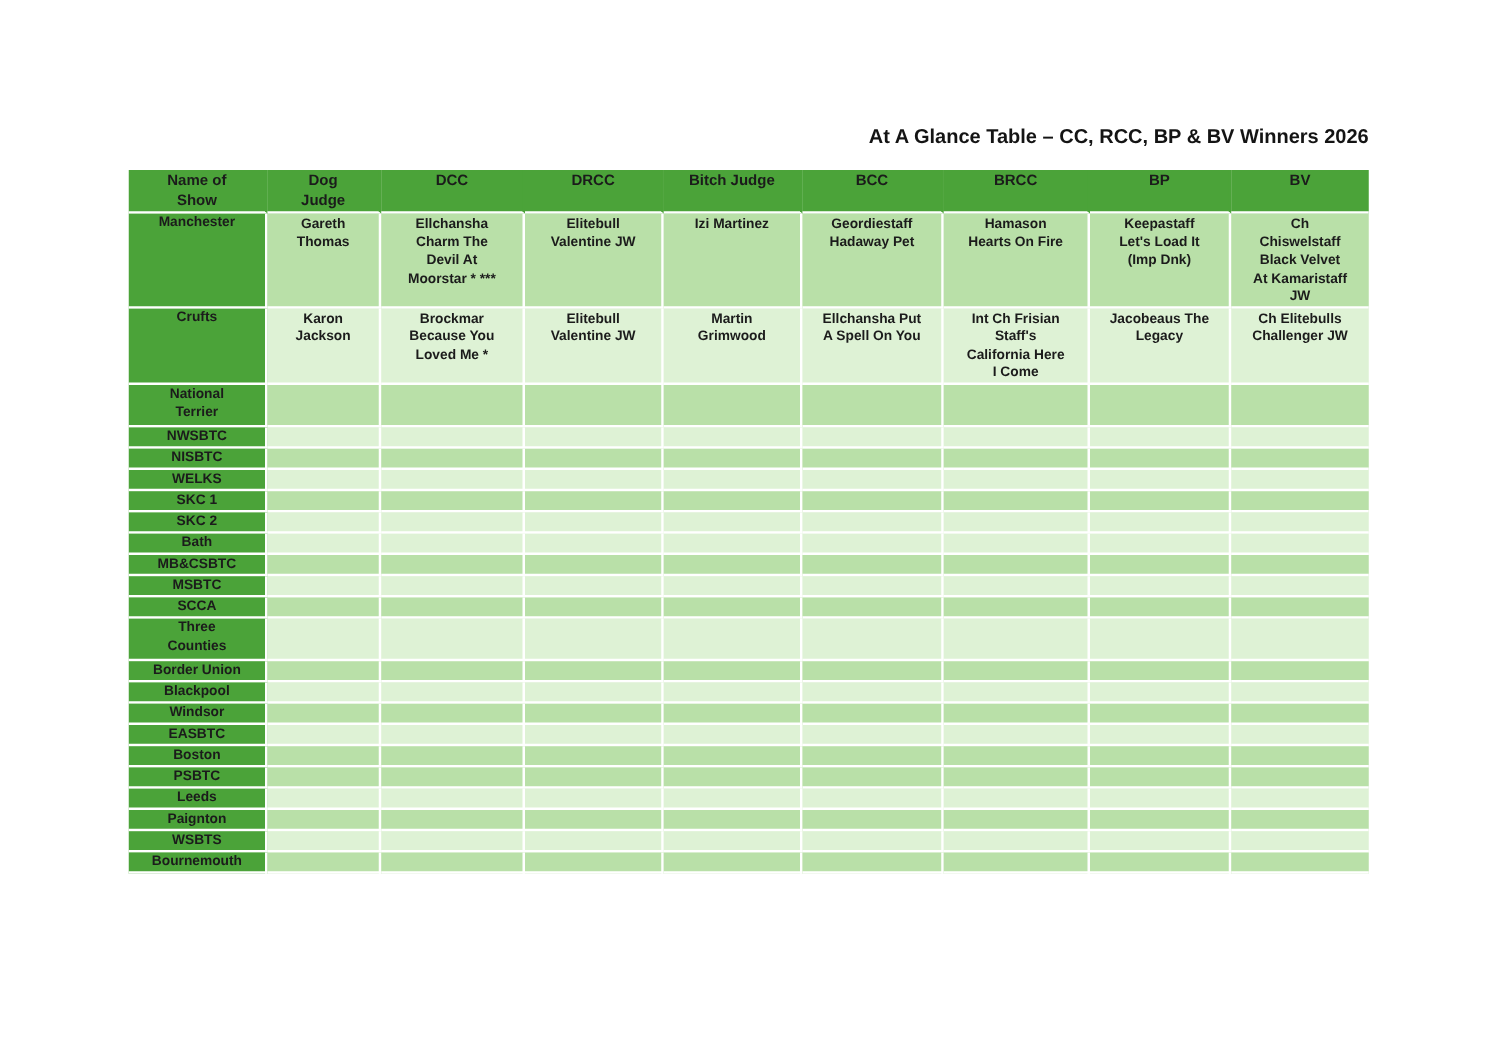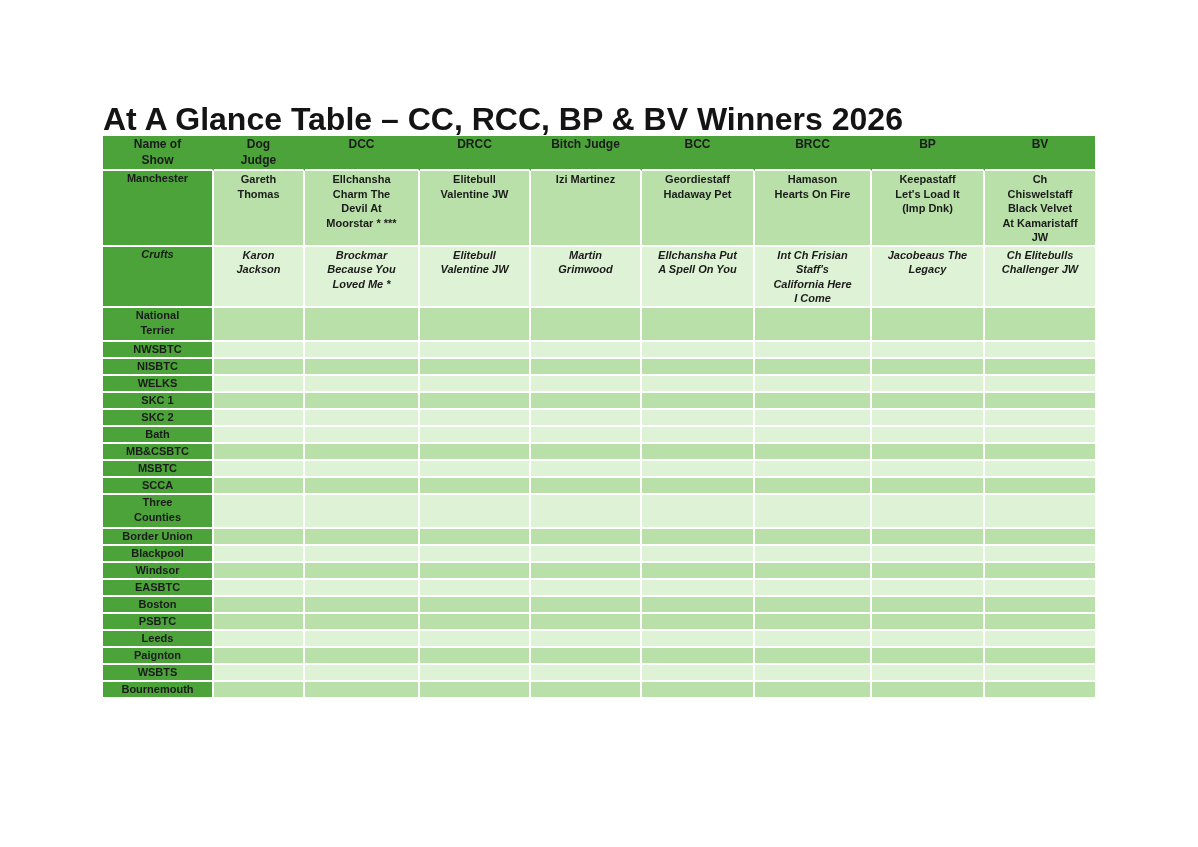--- a/index.html
+++ b/index.html
@@ -12,21 +12,21 @@
   }
   html,body{margin:0;padding:0;}
   body{
     width:1198px;height:847px;position:relative;overflow:hidden;
     background:var(--page);
     font-family:"Liberation Sans",sans-serif;
     color:var(--text);
   }
   .page-title{
     position:absolute;left:103px;top:101px;width:992px;margin:0;
-    text-align:left;font-size:32px;font-weight:700;color:#141414;
+    text-align:right;font-size:16px;font-weight:700;color:#141414;
     white-space:nowrap;
   }
   table.winners{
     position:absolute;left:103px;top:136px;width:992px;
     border-collapse:separate;border-spacing:0;table-layout:fixed;
   }
   th,td{
     box-sizing:border-box;vertical-align:top;text-align:center;
     padding:1px 2px 0 2px;
     border-right:2px solid var(--grid);
@@ -98,21 +98,21 @@
 Hearts On Fire</td>
         <td class="band-a">Keepastaff
 Let's Load It
 (Imp Dnk)</td>
         <td class="band-a">Ch
 Chiswelstaff
 Black Velvet
 At Kamaristaff
 JW</td>
       </tr>
-      <tr style="height: 61px; font-style: italic;">
+      <tr style="height: 61px;">
         <th class="rowlabel">Crufts</th>
         <td class="band-b">Karon
 Jackson</td>
         <td class="band-b">Brockmar
 Because You
 Loved Me *</td>
         <td class="band-b">Elitebull
 Valentine JW</td>
         <td class="band-b">Martin
 Grimwood</td>

